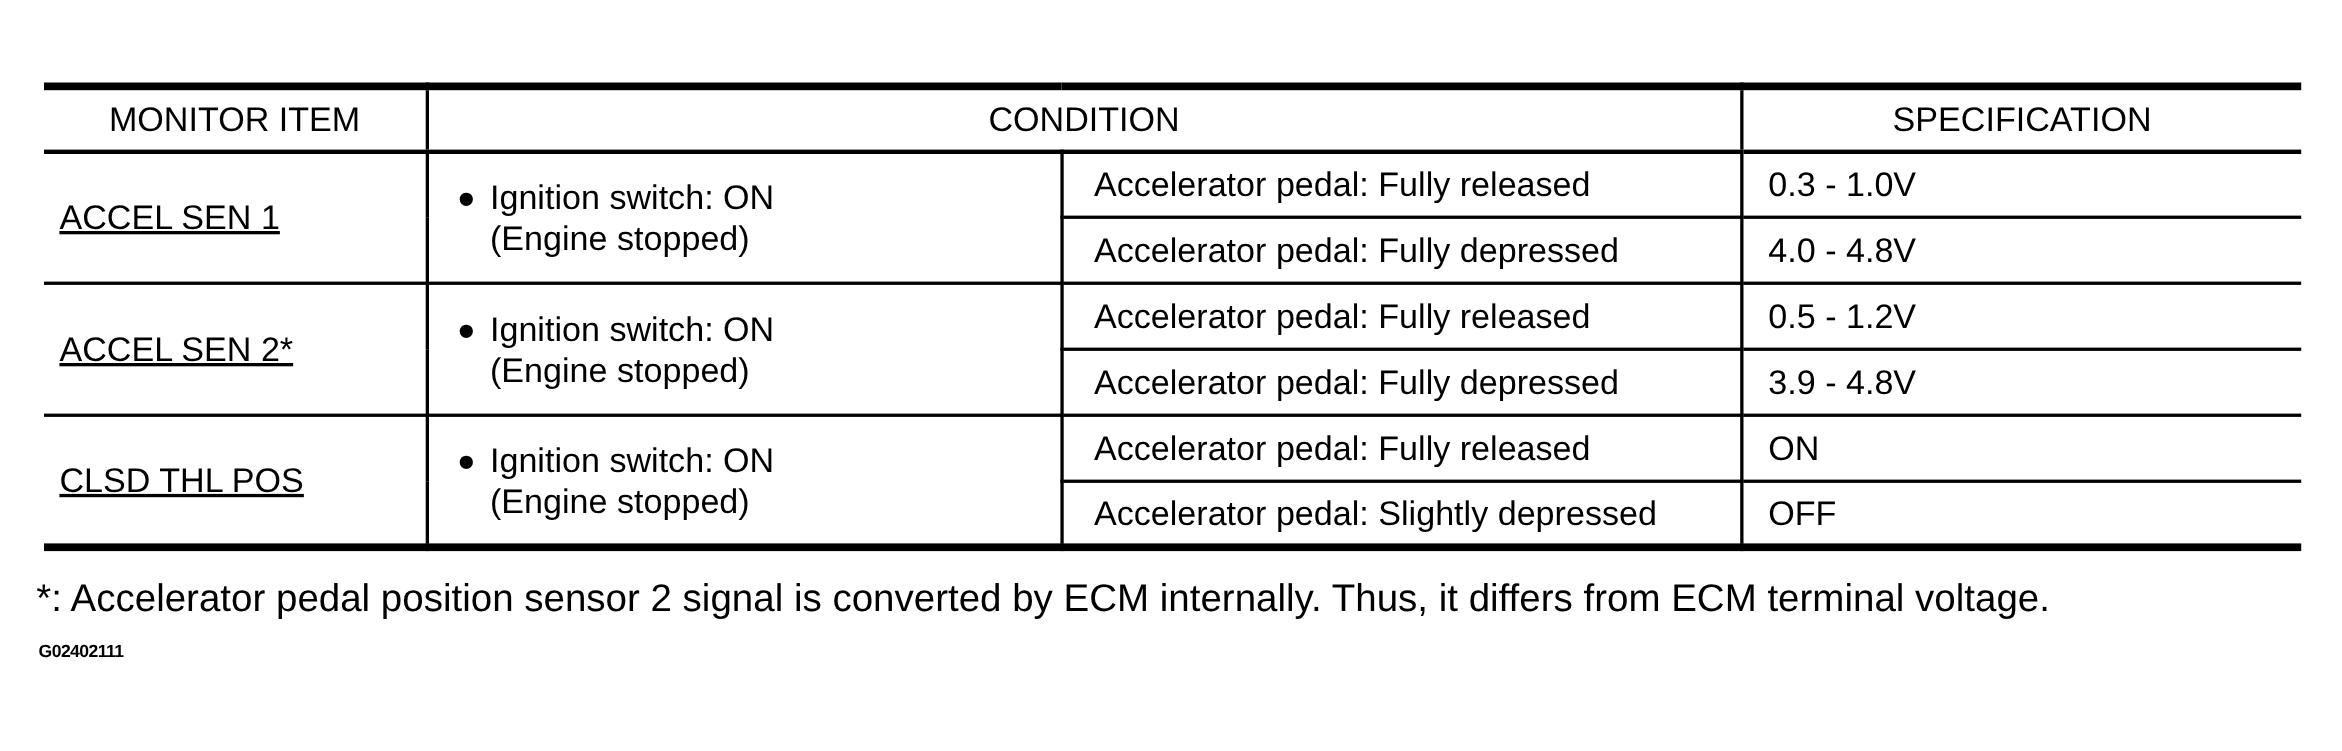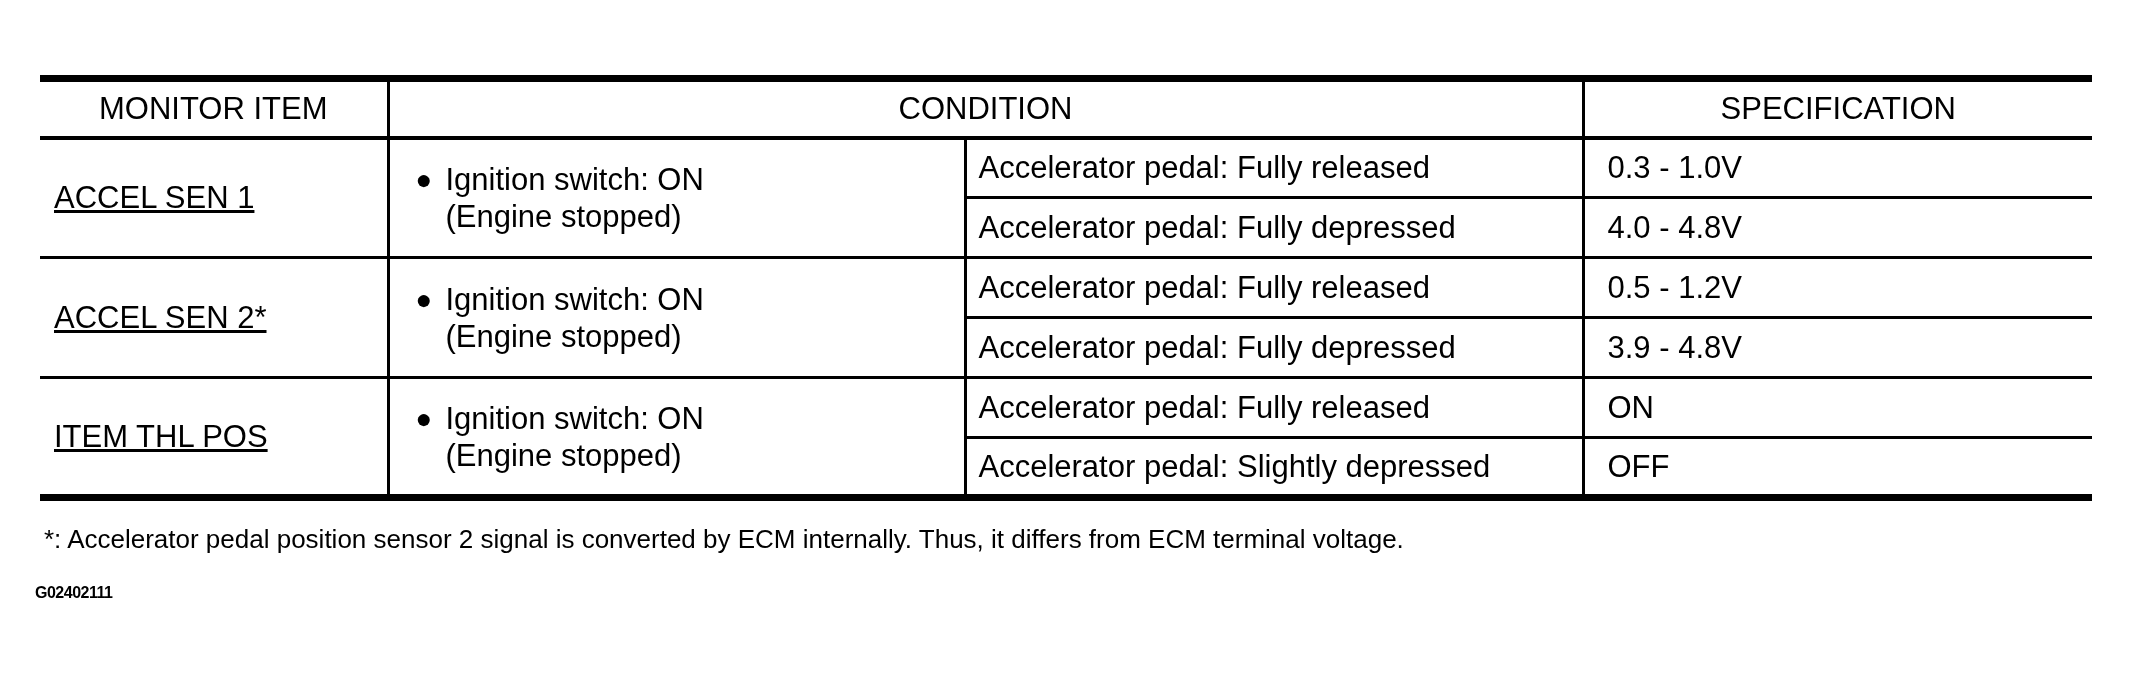--- a/index.html
+++ b/index.html
@@ -34,34 +34,34 @@
   .spec-table td {
     font-size: 31px;
     vertical-align: middle;
     height: 60px;
     border-bottom: 3px solid #000;
     padding: 0;
   }
   .b-right { border-right: 3px solid #000; }
   td.item-cell { padding-left: 14px; text-decoration: underline; }
   td.cond-cell { padding-left: 26px; }
-  td.sub-cell  { padding-left: 12px; }
+  td.sub-cell  { padding-left: 28px; }
   td.spec-cell { padding-left: 23px; }
   .cond-inner { display: flex; align-items: flex-start; }
   .bullet {
     font-size: 28px;
     line-height: 37px;
     margin-right: 13px;
   }
   .cond-lines { line-height: 37px; }
   .footnote {
     position: absolute;
-    left: 44px;
+    left: 33px;
     top: 524px;
-    font-size: 26px;
+    font-size: 35px;
     white-space: nowrap;
   }
   .figure-id {
     position: absolute;
     left: 35px;
     top: 584px;
     font-size: 16px;
     font-weight: bold;
     letter-spacing: -0.5px;
   }
@@ -119,21 +119,21 @@
         </td>
         <td class="sub-cell b-right">Accelerator pedal: Fully released</td>
         <td class="spec-cell">0.5 - 1.2V</td>
       </tr>
       <tr>
         <td class="sub-cell b-right">Accelerator pedal: Fully depressed</td>
         <td class="spec-cell">3.9 - 4.8V</td>
       </tr>
 
       <tr>
-        <td class="item-cell b-right" rowspan="2">ITEM THL POS</td>
+        <td class="item-cell b-right" rowspan="2">CLSD THL POS</td>
         <td class="cond-cell b-right" rowspan="2">
           <div class="cond-inner">
             <span class="bullet">●</span>
             <div class="cond-lines">
               <div>Ignition switch: ON</div>
               <div>(Engine stopped)</div>
             </div>
           </div>
         </td>
         <td class="sub-cell b-right">Accelerator pedal: Fully released</td>

